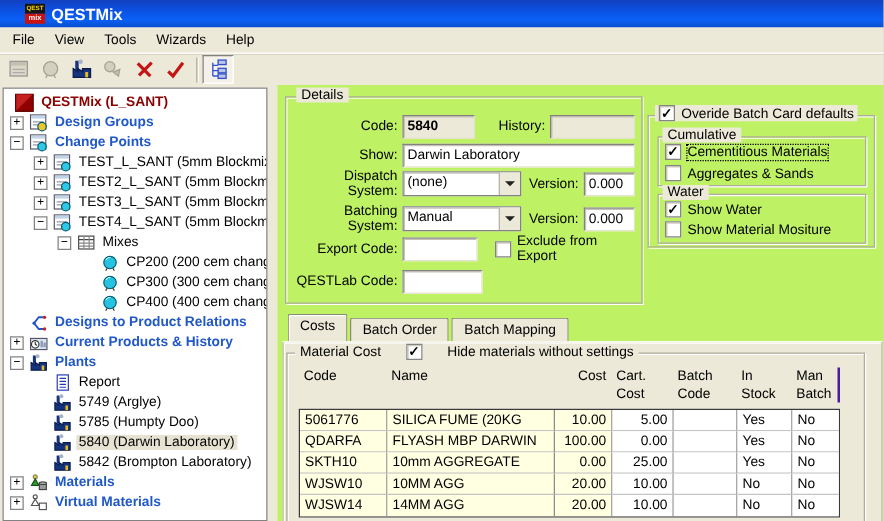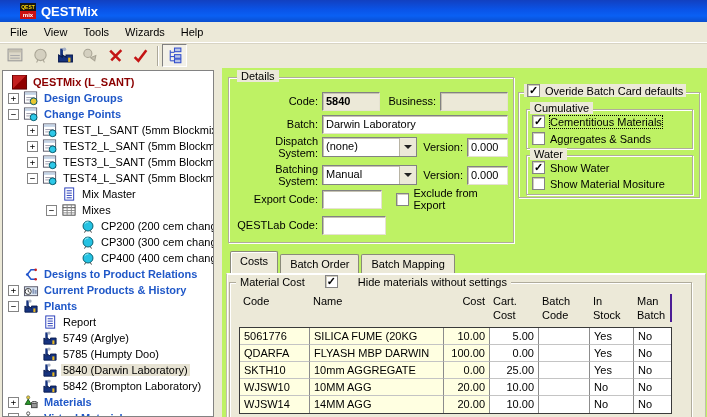--- a/index.html
+++ b/index.html
@@ -246,31 +246,20 @@
         <span class="tree-icon"><svg viewBox="0 0 16 16">
             <rect x="1" y="1" width="13" height="12" fill="#fff" stroke="#556"></rect>
             <rect x="1.5" y="1.5" width="12" height="2.6" fill="#c3d3e6"></rect>
             <line x1="3" y1="7" x2="12" y2="7" stroke="#99a"></line>
             <line x1="3" y1="9.5" x2="12" y2="9.5" stroke="#99a"></line>
             <circle cx="10.8" cy="11" r="3.6" fill="#2ec8e8" stroke="#056"></circle>
           </svg></span>
         <span class="tree-label item">TEST4_L_SANT (5mm Blockmixe</span>
       </div>
       <div class="tree-row" style="padding-left: 43px;">
-        <span class="exp-sp"></span>
-        <span class="tree-icon"><svg viewBox="0 0 16 16">
-            <rect x="3.5" y="1" width="9.5" height="13" fill="#fff" stroke="#2238b8"></rect>
-            <line x1="5.5" y1="4" x2="11" y2="4" stroke="#2238b8"></line>
-            <line x1="5.5" y1="6.5" x2="11" y2="6.5" stroke="#2238b8"></line>
-            <line x1="5.5" y1="9" x2="11" y2="9" stroke="#2238b8"></line>
-            <line x1="5.5" y1="11.5" x2="11" y2="11.5" stroke="#2238b8"></line>
-          </svg></span>
-        <span class="tree-label item">Mix Master</span>
-      </div>
-      <div class="tree-row" style="padding-left: 43px;">
         <span class="expander">−</span>
         <span class="tree-icon"><svg viewBox="0 0 16 16">
             <rect x="1.5" y="2" width="13" height="11" fill="#fff" stroke="#444"></rect>
             <line x1="1.5" y1="5" x2="14.5" y2="5" stroke="#444"></line>
             <line x1="1.5" y1="8" x2="14.5" y2="8" stroke="#888"></line>
             <line x1="1.5" y1="10.5" x2="14.5" y2="10.5" stroke="#888"></line>
             <line x1="6" y1="2" x2="6" y2="13" stroke="#888"></line>
             <line x1="10.5" y1="2" x2="10.5" y2="13" stroke="#888"></line>
           </svg></span>
         <span class="tree-label item">Mixes</span>
@@ -409,26 +398,26 @@
     </div>
 
   <div class="right">
 
     <div class="group" style="left:6px;top:9px;width:286px;height:166px;">
       <span class="glabel">Details</span>
 
       <div class="frow" style="top:13px;">
         <span class="flabel">Code:</span>
         <div class="field ro" style="width:60px;">5840</div>
-        <span class="flabel" style="width:56px;margin-left:auto;">Business:</span>
+        <span class="flabel" style="width:56px;margin-left:auto;">History:</span>
         <div class="field dis" style="width:70px;"></div>
       </div>
 
       <div class="frow" style="top:36px;">
-        <span class="flabel">Batch:</span>
+        <span class="flabel">Show:</span>
         <div class="field" style="flex:1;">Darwin Laboratory</div>
       </div>
 
       <div class="frow" style="top:59px;">
         <span class="flabel">Dispatch System:</span>
         <div class="combo" style="width:106px;">
           <span class="combo-text">(none)</span>
           <span class="combo-btn"></span>
         </div>
         <span class="flabel" style="width:46px;margin-left:auto;">Version:</span>

